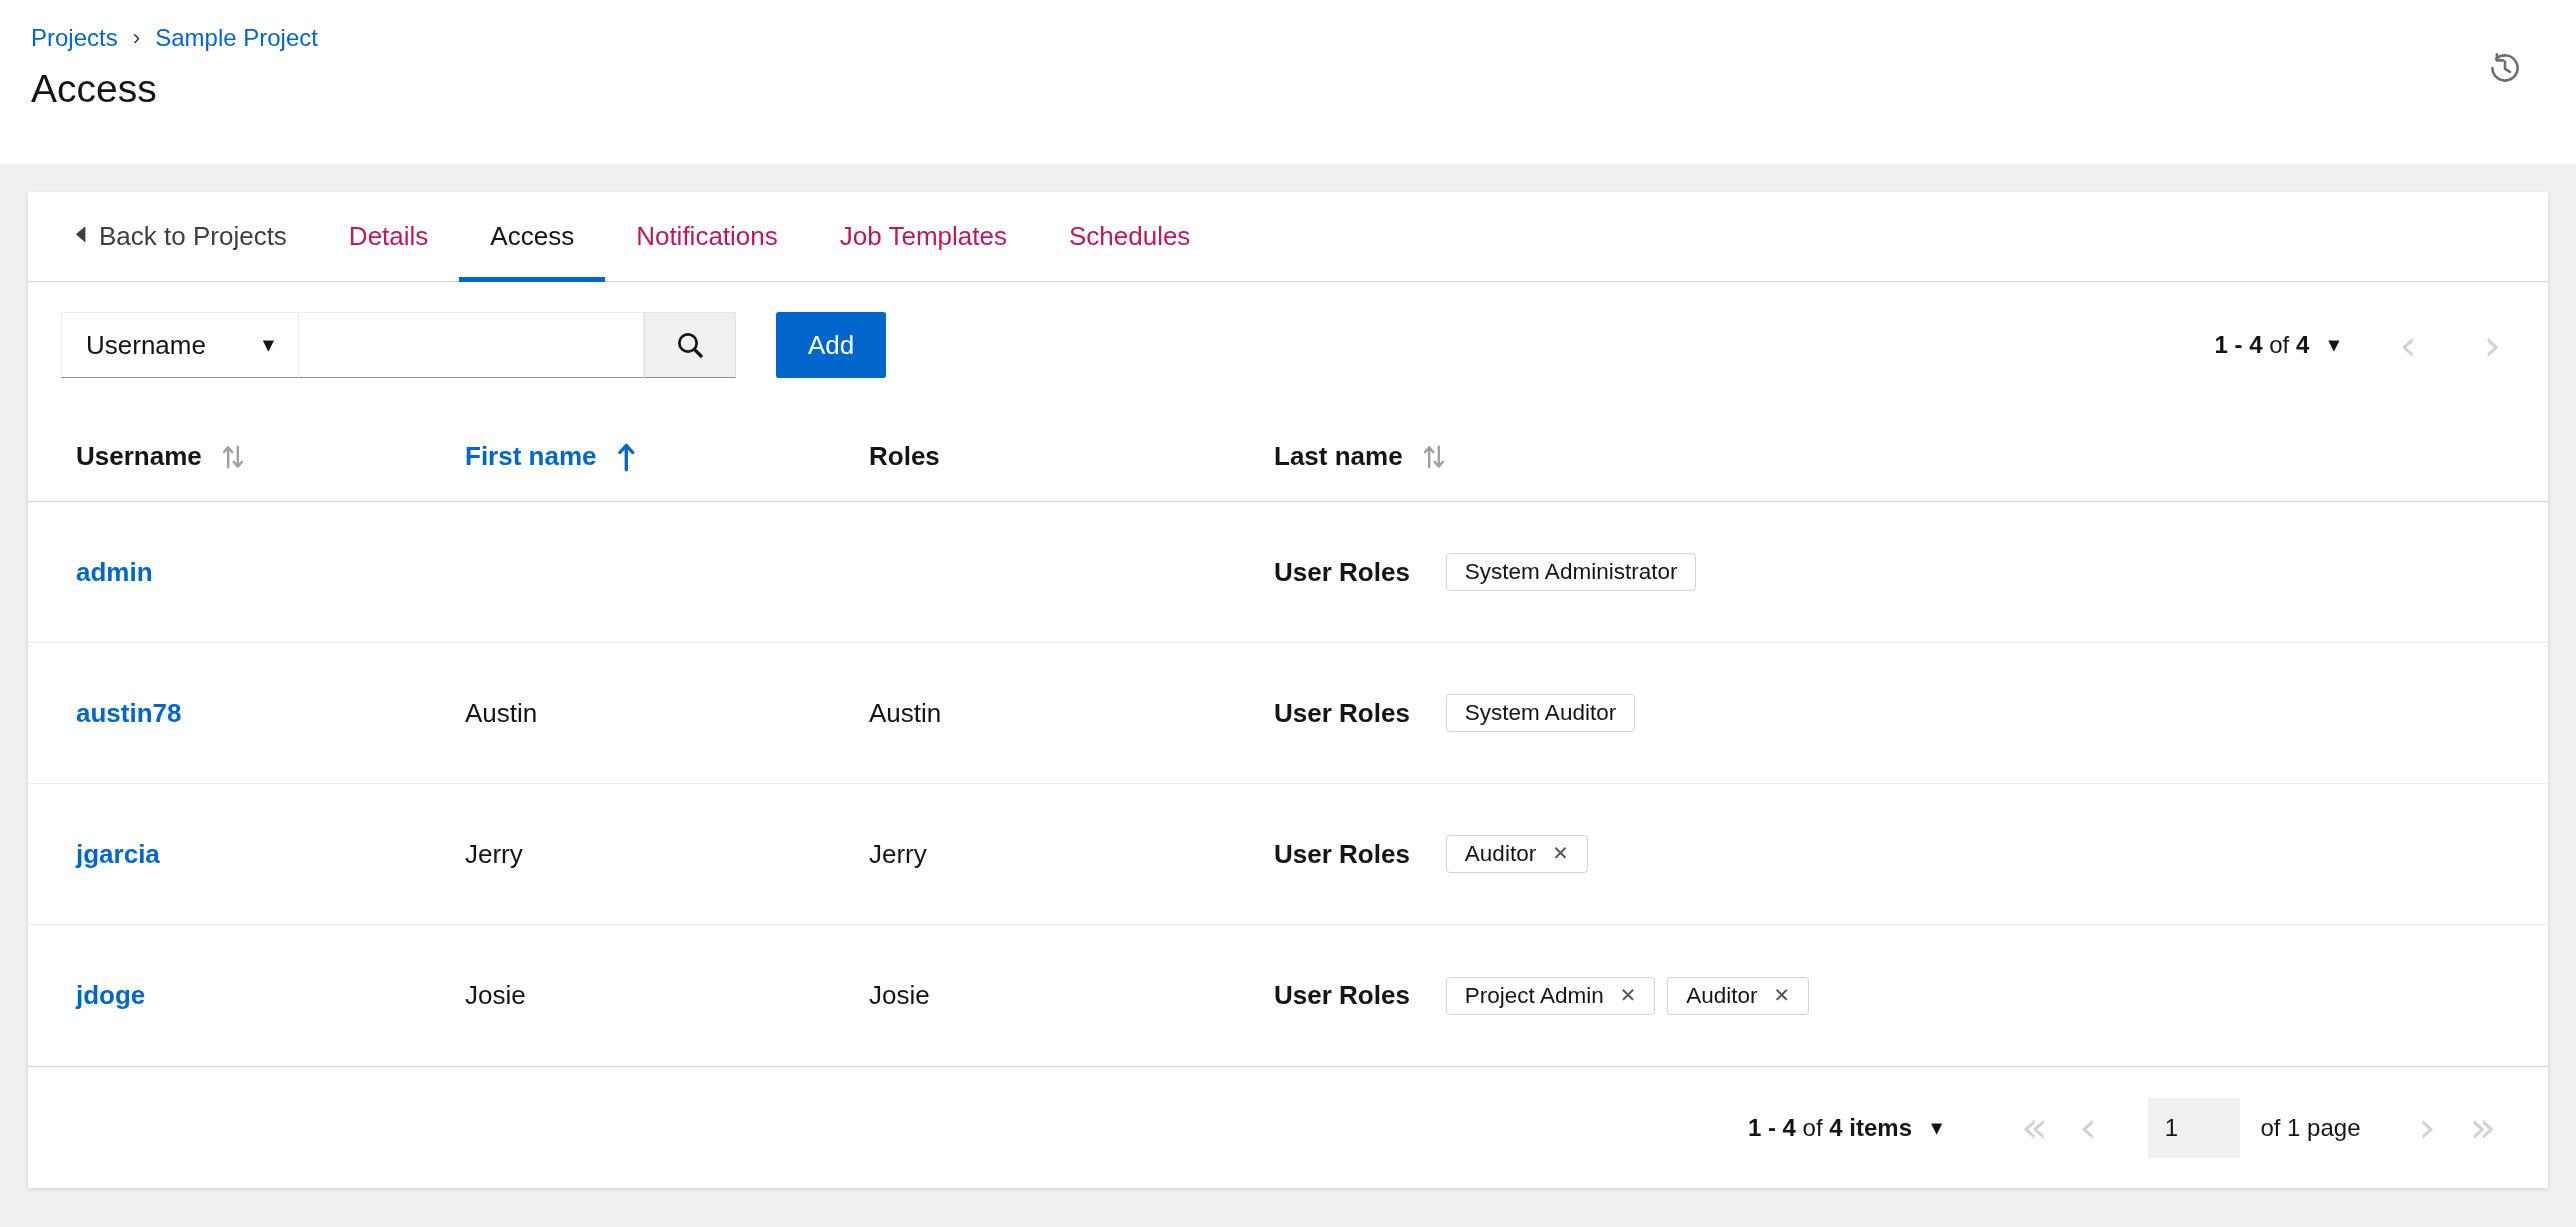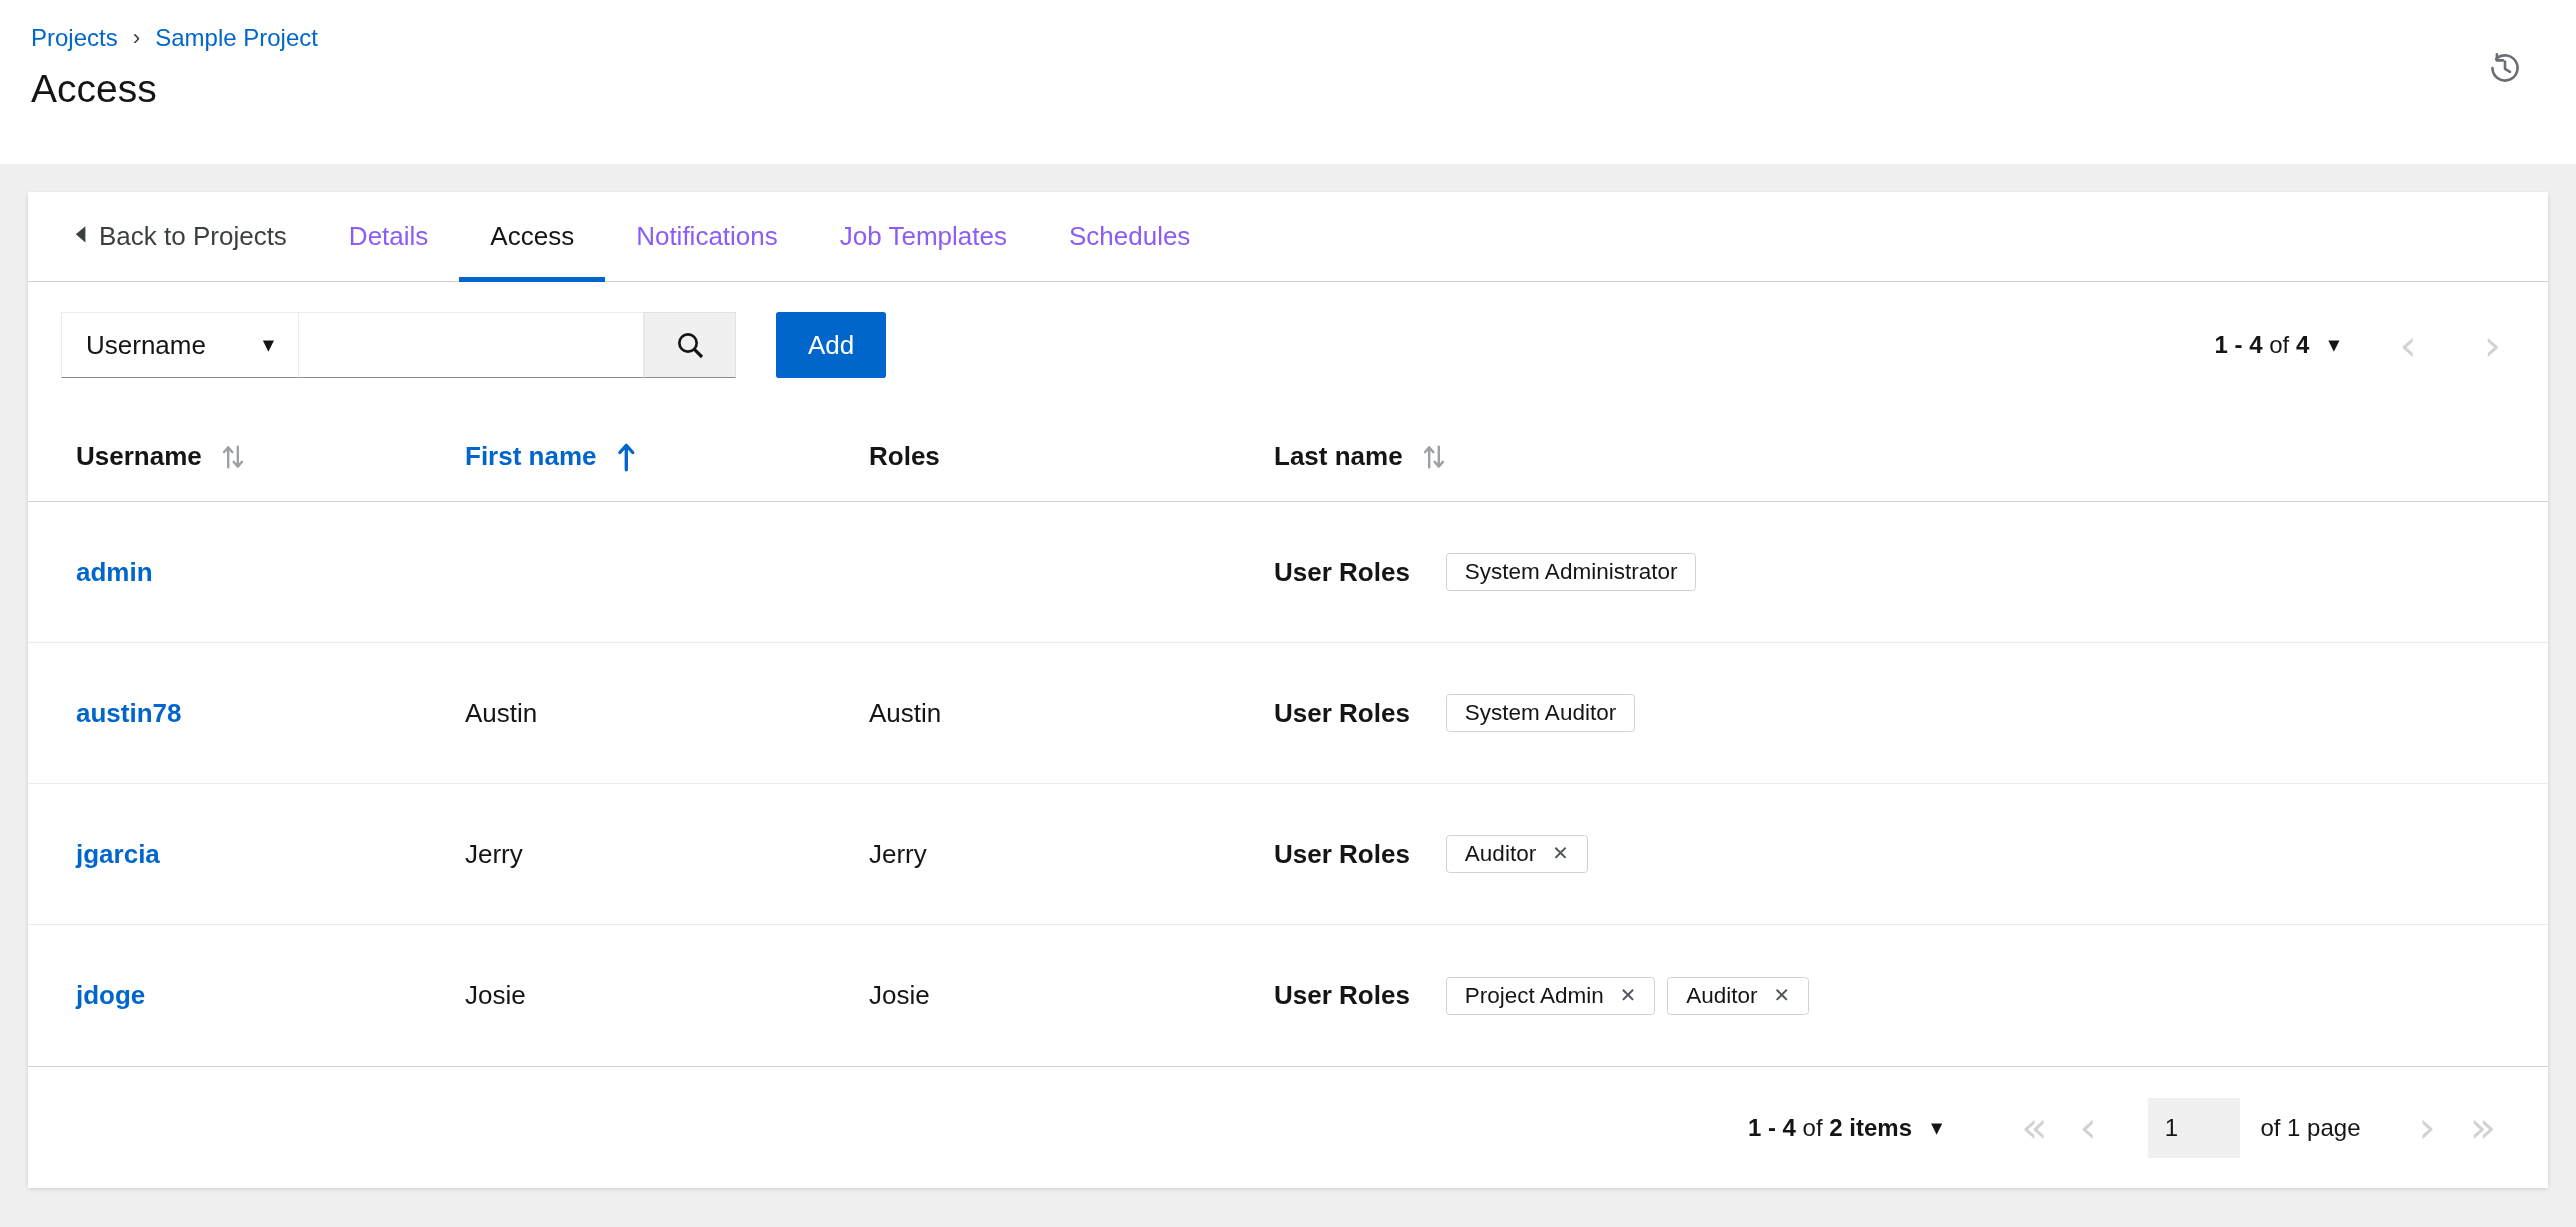--- a/index.html
+++ b/index.html
@@ -22,21 +22,21 @@
   .page-title { margin-top: 15px; font-size: 39px; font-weight: 500; color: #151515; }
   .history-btn { position: absolute; top: 51px; right: 54px; cursor: pointer; }
   .history-btn svg { width: 34px; height: 34px; display: block; }
 
   
   .content { background: #f0f0f0; height: 1063px; padding: 28px 28px 0; }
   .card { background: #fff; box-shadow: 0 1.9px 4.7px rgba(3,3,3,0.14); }
 
   
   .tabs { display: flex; border-bottom: 0.9px solid #d2d2d2; height: 90px; }
-  .tab { display: flex; align-items: center; padding: 0 31px; font-size: 26px; color: #8b5cf6; position: relative; cursor: pointer; }
+  .tab { display: flex; align-items: center; padding: 0 31px; font-size: 26px; color: #be185d; position: relative; cursor: pointer; }
   .tab-back { color: #3c3f42; gap: 12px; padding-left: 44px; }
   .tab.active { color: #151515; }
   .tab.active::after { content: ""; position: absolute; left: 0; right: 0; bottom: -0.9px; height: 4.7px; background: #0066cc; }
 
   
   .toolbar { display: flex; align-items: center; padding: 30px 47px 34px 33px; }
   .filter-select { display: flex; align-items: center; justify-content: space-between; width: 238px; height: 66px; padding: 0 24px; border: 0.9px solid #ededed; border-bottom-color: #8a8d90; font-size: 26px; color: #151515; background: #fff; cursor: pointer; }
   .caret { font-size: 22.5px; color: #151515; line-height: 1; }
   .search-input { width: 345px; height: 66px; border: 0.9px solid #ededed; border-left: none; border-bottom-color: #8a8d90; font-size: 26px; padding: 0 20.6px; color: #151515; background: #fff; outline: none; }
   .search-btn { width: 92px; height: 66px; background: #f0f0f0; border: 0.9px solid #e2e2e2; border-bottom-color: #8a8d90; display: flex; align-items: center; justify-content: center; cursor: pointer; }
@@ -226,21 +226,21 @@
               </span>
             <span class="chip">
                 <span>Auditor</span>
                 <span class="chip-x">✕</span>
               </span>
           </span>
         </div>
       </div>
 
       <div class="tfoot">
-        <span class="pag-range"><b>1 - 4</b> <span>of</span> <b>2 items</b></span>
+        <span class="pag-range"><b>1 - 4</b> <span>of</span> <b>4 items</b></span>
         <button class="pag-caret"><span class="caret">▾</span></button>
         <button class="chev f-first" aria-label="First page">«</button>
         <button class="chev f-prev" aria-label="Previous page">‹</button>
         <input class="page-input" type="text" aria-label="Current page" value="1" style="">
         <span class="page-of">of 1 page</span>
         <button class="chev f-next" aria-label="Next page">›</button>
         <button class="chev f-last" aria-label="Last page">»</button>
       </div>
 
     </div>

